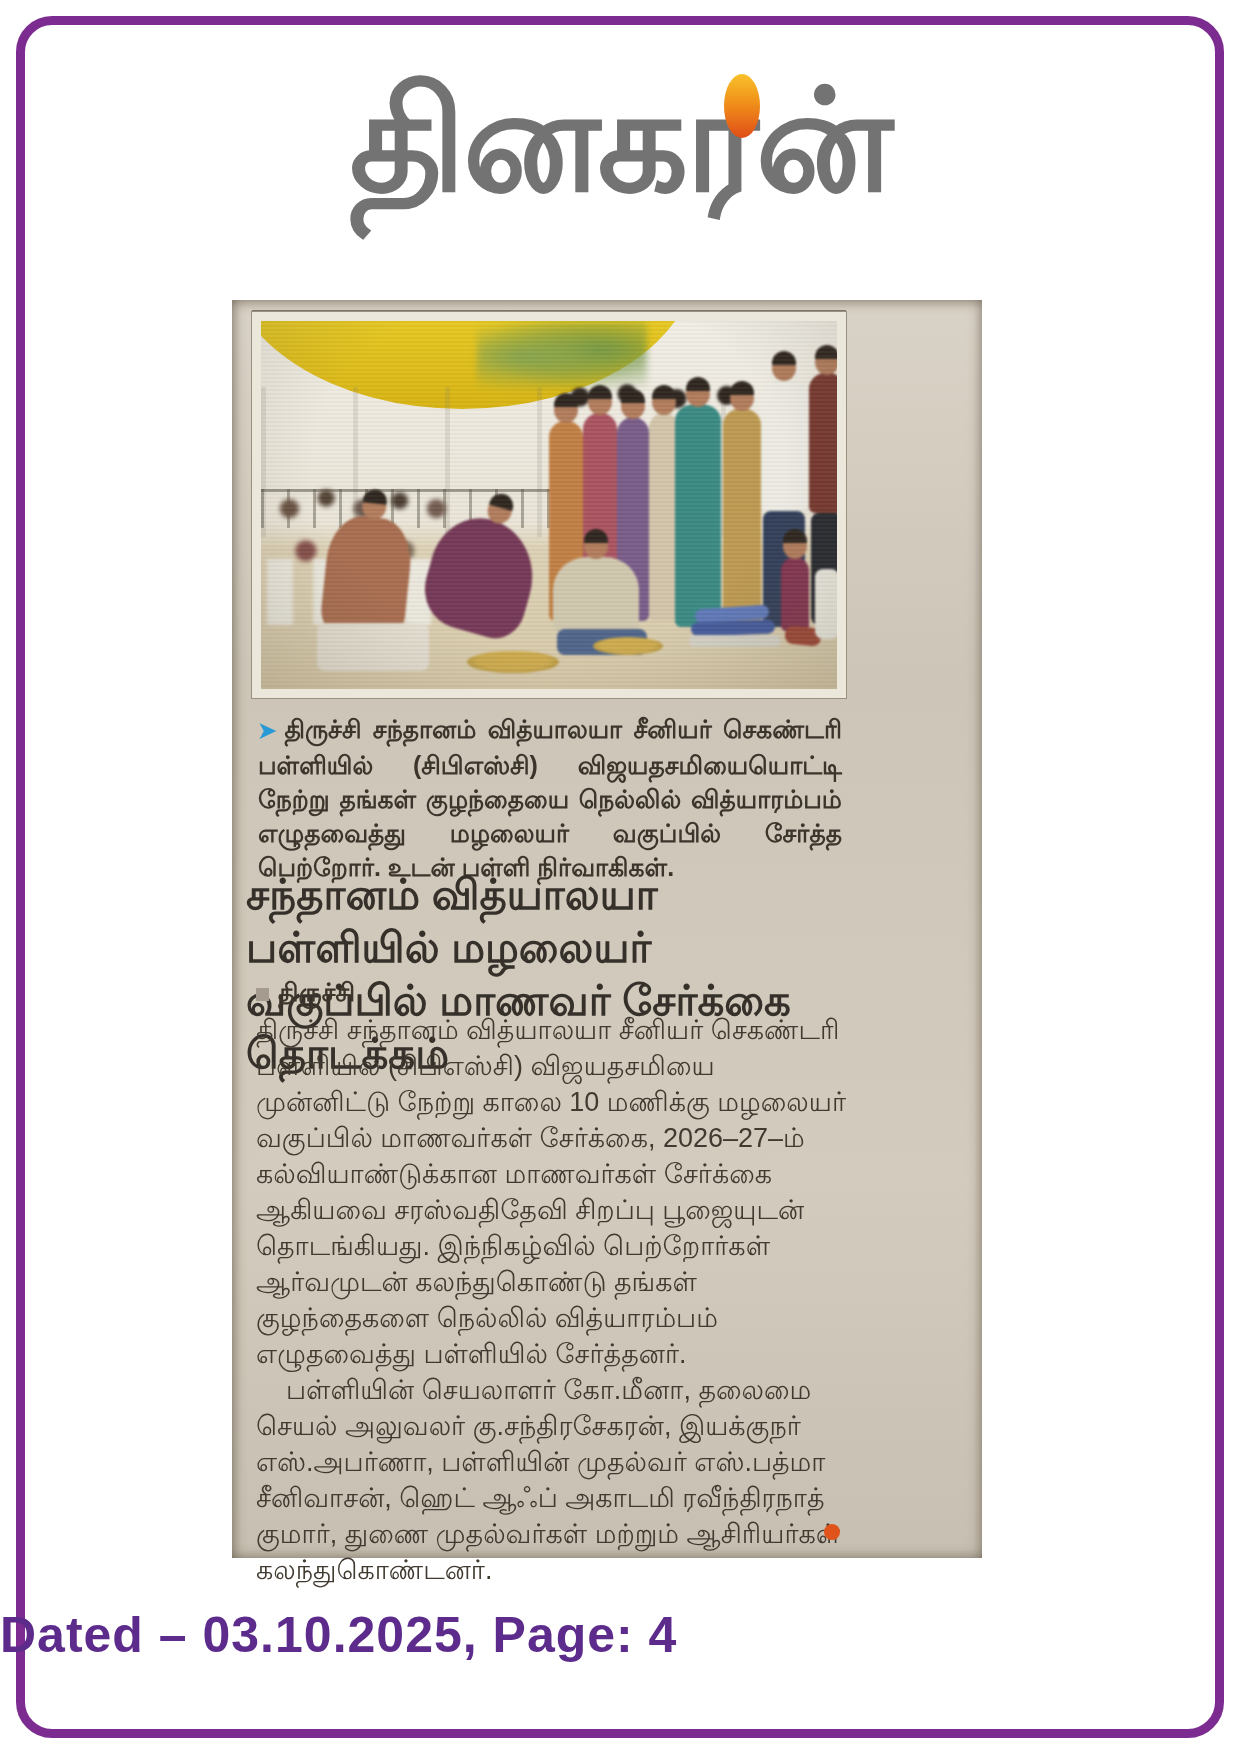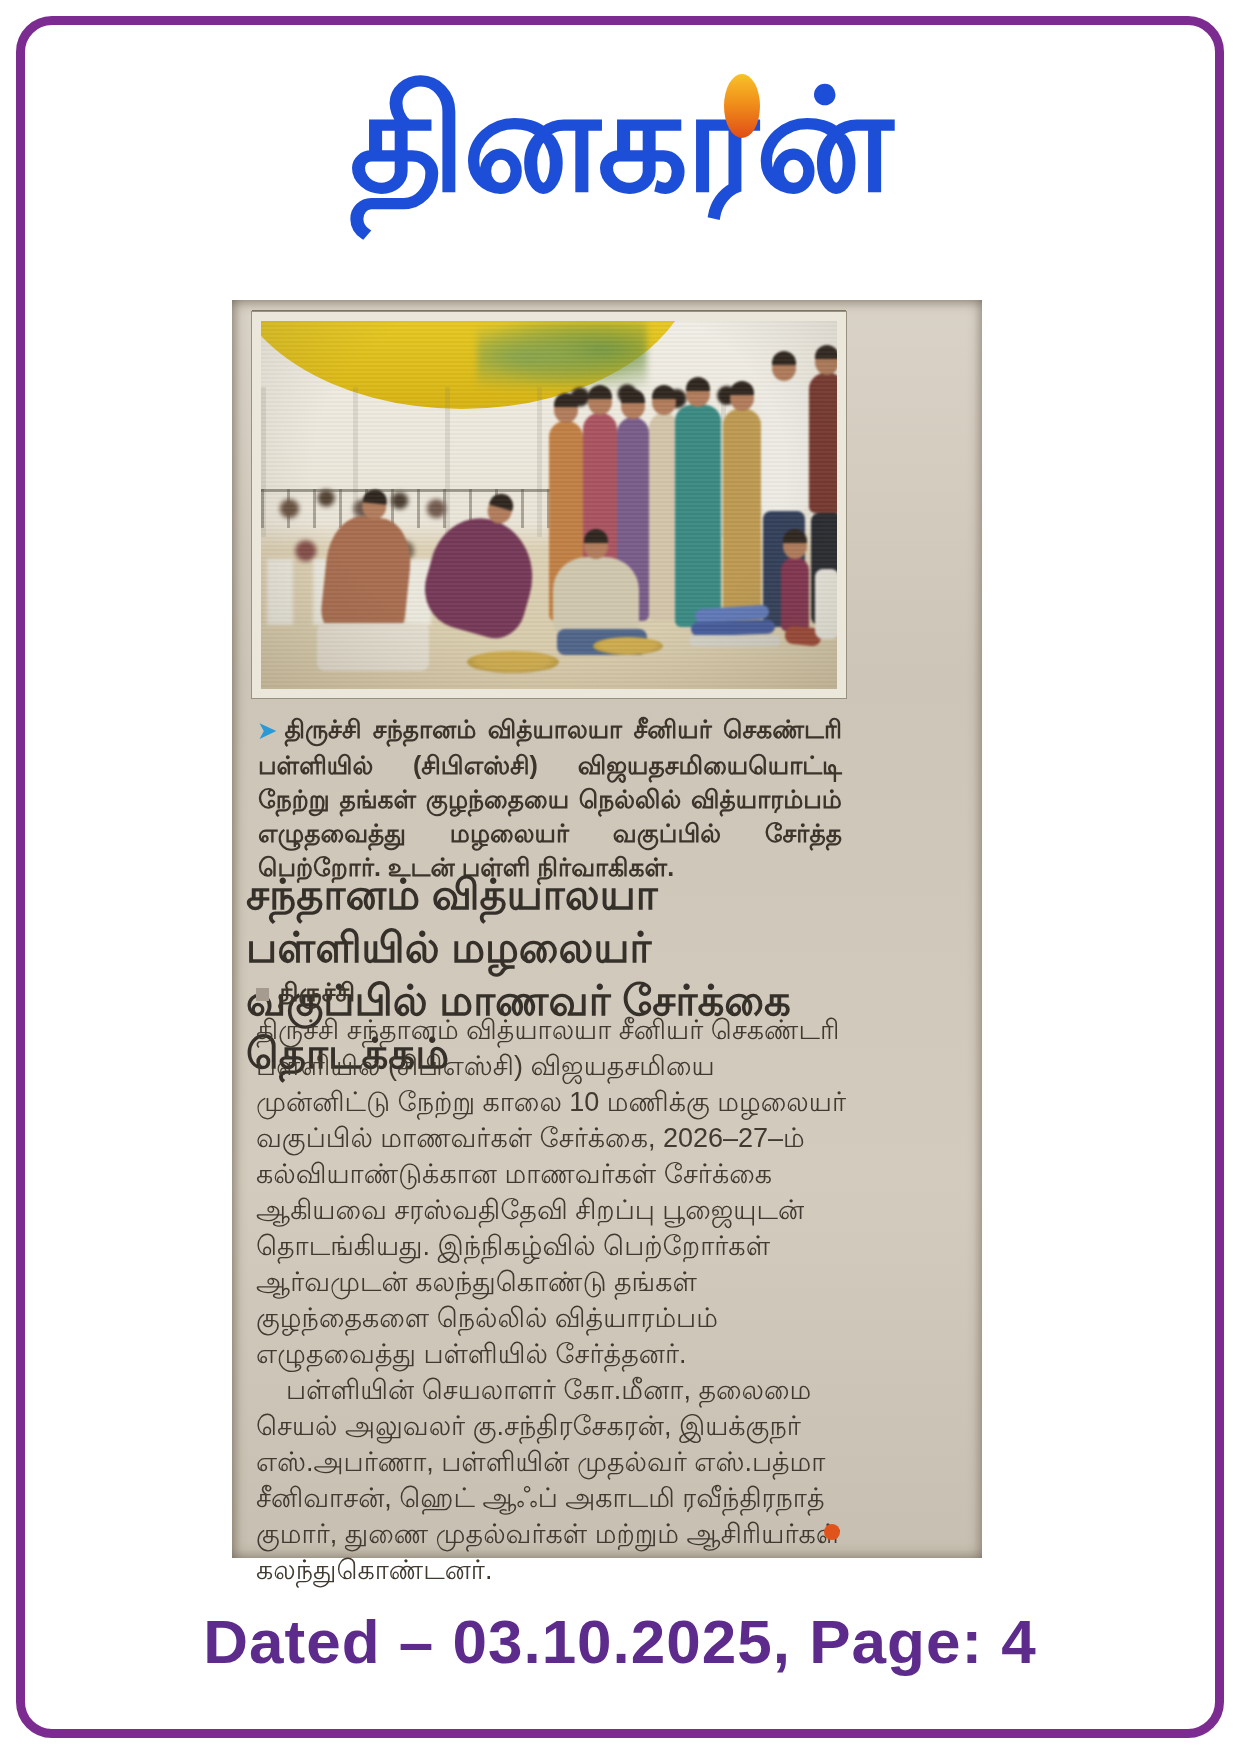--- a/index.html
+++ b/index.html
@@ -7,21 +7,21 @@
     width:1240px;height:1754px;position:relative;background:#ffffff;
     font-family:"Liberation Sans", sans-serif;overflow:hidden;
   }
   .page-border{
     position:absolute;left:16px;top:16px;right:16px;bottom:16px;
     border:9px solid #7c2b91;border-radius:36px;pointer-events:none;
   }
   
   .masthead{position:absolute;left:0;top:52px;width:100%;text-align:center;}
   .masthead-title{
-    font-size:142px;font-weight:bold;color:#1d4ed8;line-height:1.25;
+    font-size:142px;font-weight:bold;color:#737373;line-height:1.25;
     letter-spacing:-3px;display:inline-block;
   }
   .masthead-dot{
     position:absolute;left:724px;top:74px;width:36px;height:64px;border-radius:50%;
     background:linear-gradient(180deg,#f9c12a 0%,#f0901a 45%,#e04d17 100%);
   }
   
   .clipping{
     position:absolute;left:232px;top:300px;width:750px;height:1258px;
     background:linear-gradient(180deg,#d9d2c6 0%,#cdc5b7 30%,#d3cbbd 70%,#c7bfb1 100%);
@@ -93,22 +93,22 @@
   .dateline{position:absolute;left:24px;top:678px;font-size:25px;font-weight:bold;color:#3c352c;}
   .dateline-bullet{display:inline-block;width:13px;height:13px;background:#a59c8f;margin-right:9px;}
   .bodytext{position:absolute;left:24px;top:712px;width:596px;
     font-size:27px;line-height:36px;color:#413a30;}
   .bodytext p{margin:0;}
   .bodytext p + p{text-indent:30px;}
   .end-dot{position:absolute;left:592px;top:1224px;width:16px;height:16px;border-radius:50%;
     background:#e0541c;}
   
   .footer{
-    position:absolute;left:0;top:1606px;width:100%;text-align:center;
-    font-size:62px;font-weight:bold;color:#5c2b8b;letter-spacing:1px;
+    position:absolute;left:0;top:1606px;width:100%;text-align:left;
+    font-size:50px;font-weight:bold;color:#5c2b8b;letter-spacing:1px;
   }
 </style>
 </head>
 <body>
 
 <div class="page-border"></div>
 
 <div class="masthead">
   <div class="masthead-title">தினகரன்</div>
 </div>

